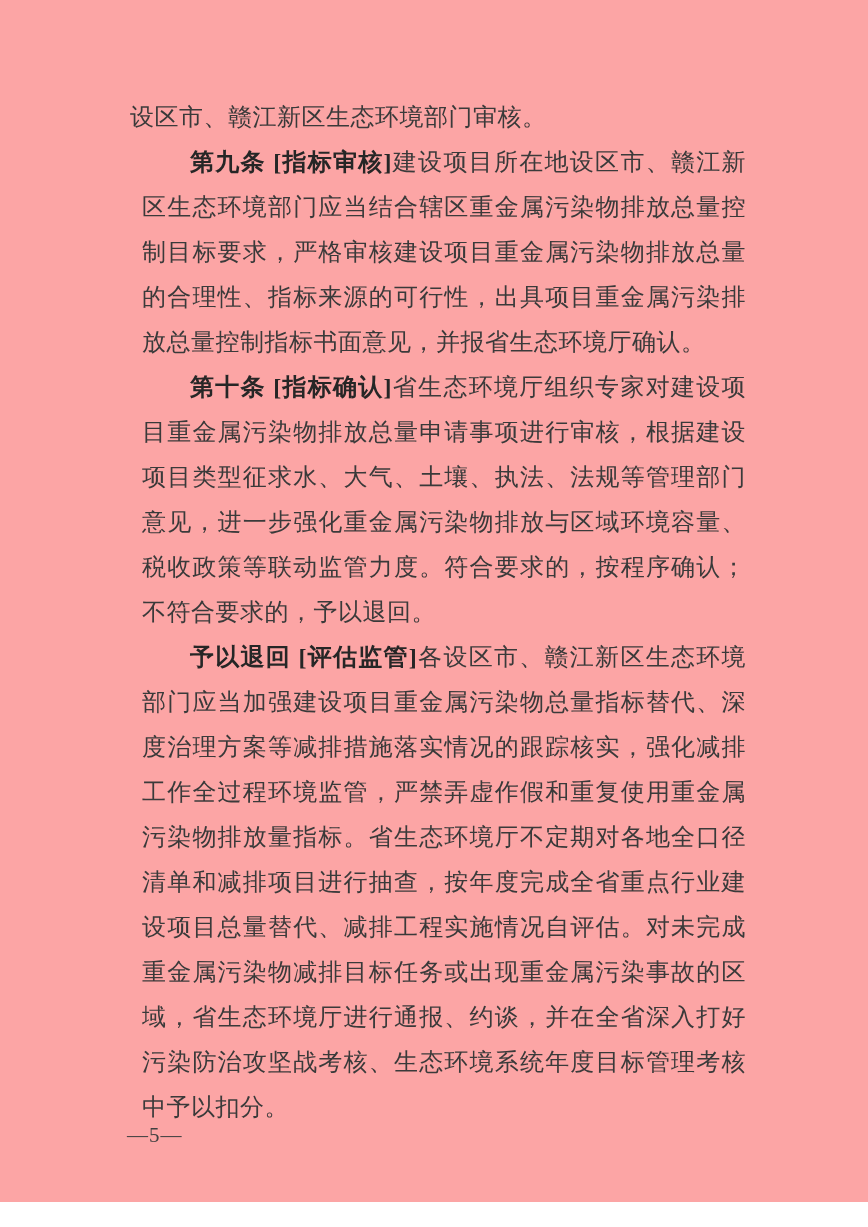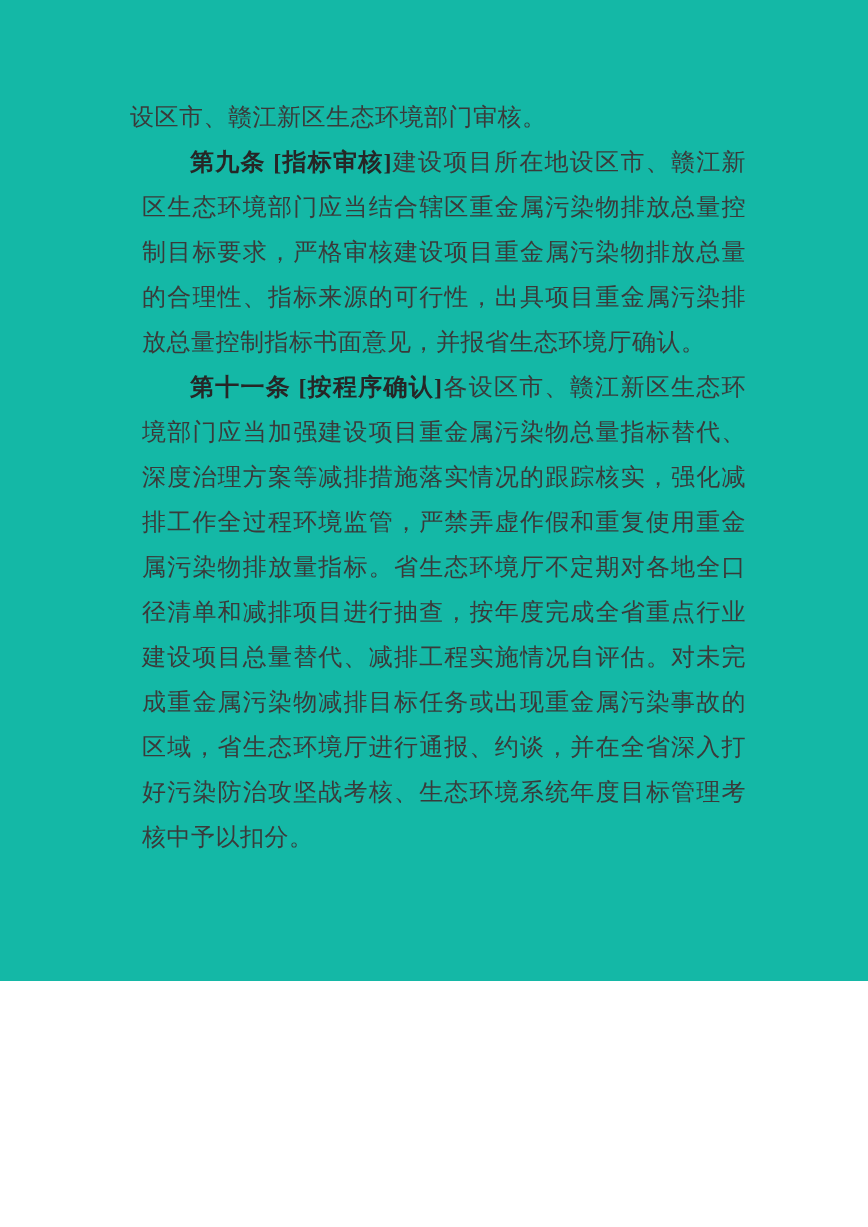--- a/index.html
+++ b/index.html
@@ -8,22 +8,22 @@
   }
   body {
     width: 868px;
     height: 1227px;
     background: #ffffff;
     font-family: "Liberation Serif", "DejaVu Serif", serif;
   }
   .page {
     position: relative;
     width: 868px;
-    height: 981px;
-    background: #14b8a6;
+    height: 1202px;
+    background: #fca5a5;
     overflow: hidden;
   }
   .text-block {
     position: absolute;
     left: 130px;
     top: 95px;
     width: 616px;
     font-size: 24px;
     line-height: 45px;
     color: #3a3a3a;
@@ -59,19 +59,20 @@
 </head>
 <body>
 
 <div class="page">
   <div class="text-block">
 
     <p class="para"><span class="lead"></span><span class="body-text">设区市、赣江新区生态环境部门审核。</span></p>
 
     <p class="para indent"><span class="lead">第九条 [指标审核]</span><span class="body-text">建设项目所在地设区市、赣江新区生态环境部门应当结合辖区重金属污染物排放总量控制目标要求，严格审核建设项目重金属污染物排放总量的合理性、指标来源的可行性，出具项目重金属污染排放总量控制指标书面意见，并报省生态环境厅确认。</span></p>
 
+    <p class="para indent"><span class="lead">第十条 [指标确认]</span><span class="body-text">省生态环境厅组织专家对建设项目重金属污染物排放总量申请事项进行审核，根据建设项目类型征求水、大气、土壤、执法、法规等管理部门意见，进一步强化重金属污染物排放与区域环境容量、税收政策等联动监管力度。符合要求的，按程序确认；不符合要求的，予以退回。</span></p>
 
-    <p class="para indent"><span class="lead">第十一条 [按程序确认]</span><span class="body-text">各设区市、赣江新区生态环境部门应当加强建设项目重金属污染物总量指标替代、深度治理方案等减排措施落实情况的跟踪核实，强化减排工作全过程环境监管，严禁弄虚作假和重复使用重金属污染物排放量指标。省生态环境厅不定期对各地全口径清单和减排项目进行抽查，按年度完成全省重点行业建设项目总量替代、减排工程实施情况自评估。对未完成重金属污染物减排目标任务或出现重金属污染事故的区域，省生态环境厅进行通报、约谈，并在全省深入打好污染防治攻坚战考核、生态环境系统年度目标管理考核中予以扣分。</span></p>
+    <p class="para indent"><span class="lead">予以退回 [评估监管]</span><span class="body-text">各设区市、赣江新区生态环境部门应当加强建设项目重金属污染物总量指标替代、深度治理方案等减排措施落实情况的跟踪核实，强化减排工作全过程环境监管，严禁弄虚作假和重复使用重金属污染物排放量指标。省生态环境厅不定期对各地全口径清单和减排项目进行抽查，按年度完成全省重点行业建设项目总量替代、减排工程实施情况自评估。对未完成重金属污染物减排目标任务或出现重金属污染事故的区域，省生态环境厅进行通报、约谈，并在全省深入打好污染防治攻坚战考核、生态环境系统年度目标管理考核中予以扣分。</span></p>
 
   </div>
 
   <div class="page-number">—5—</div>
 </div>
 
 </body></html>

